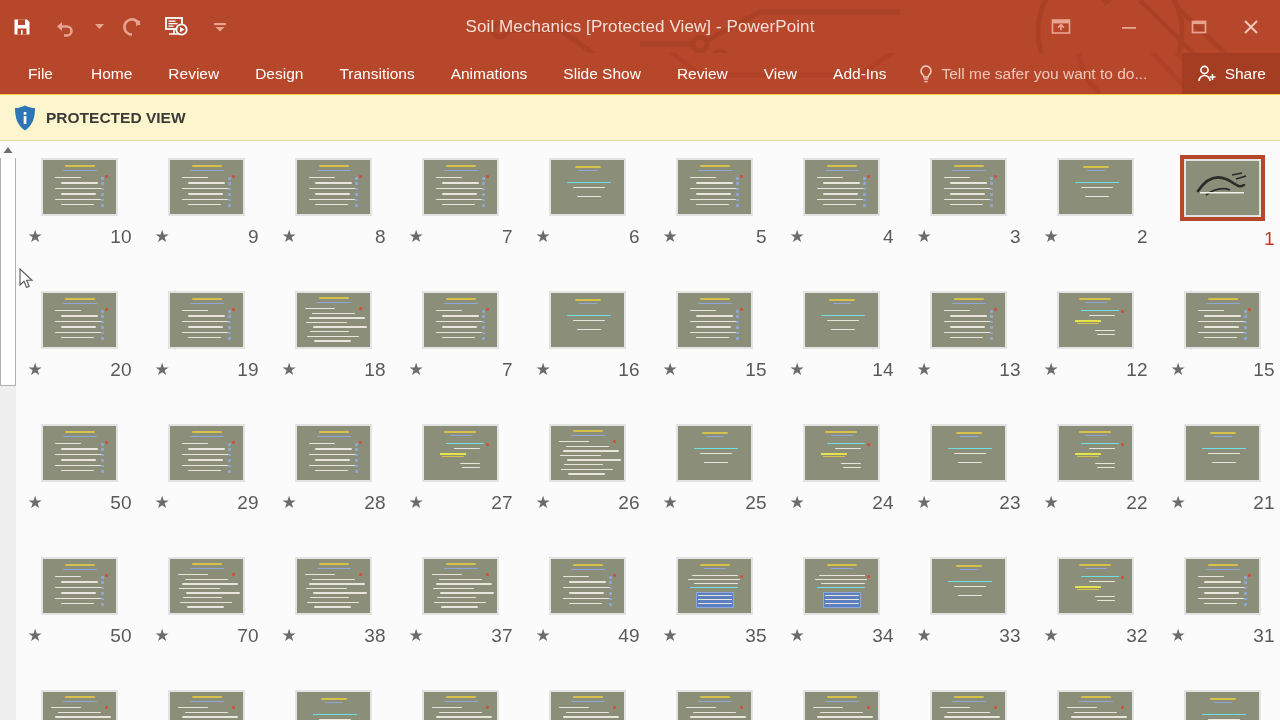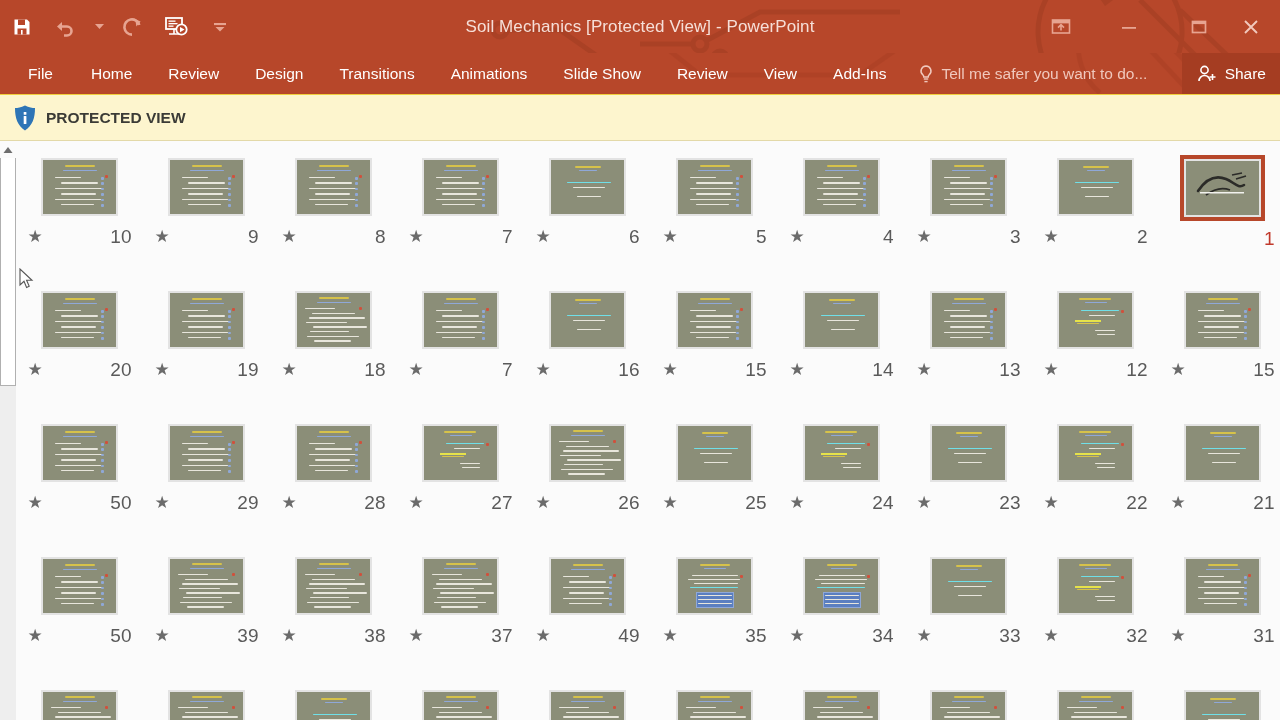--- a/index.html
+++ b/index.html
@@ -1003,21 +1003,21 @@
               <div class="ln body-ln" style="left:9px;top:28.799999999999997px;width:41px;height:1.4px"></div>
               <div class="ln body-ln" style="left:16px;top:33.4px;width:54px;height:1.4px"></div>
               <div class="ln body-ln" style="left:13px;top:38px;width:39px;height:1.4px"></div>
               <div class="ln body-ln" style="left:10px;top:42.599999999999994px;width:52px;height:1.4px"></div>
               <div class="ln body-ln" style="left:17px;top:47.199999999999996px;width:37px;height:1.4px"></div>
               <div class="ln rd-dot" style="left:62px;top:14px;width:3px;height:3px"></div>
             </div>
           </div>
           <div class="meta">
             <span class="star">★</span>
-            <span class="snum">39</span>
+            <span class="snum">70</span>
           </div>
         </div>
         <div class="scell">
           <div class="thumb-wrap">
             <div class="thumb">
               <div class="ln title-ln" style="left:22px;top:4px;width:30px;height:2.2px"></div>
               <div class="ln sub-ln" style="left:20px;top:9px;width:34px;height:1.4px"></div>
               <div class="ln body-ln" style="left:8px;top:15px;width:30px;height:1.4px"></div>
               <div class="ln body-ln" style="left:15px;top:19.6px;width:43px;height:1.4px"></div>
               <div class="ln body-ln" style="left:12px;top:24.2px;width:56px;height:1.4px"></div>

